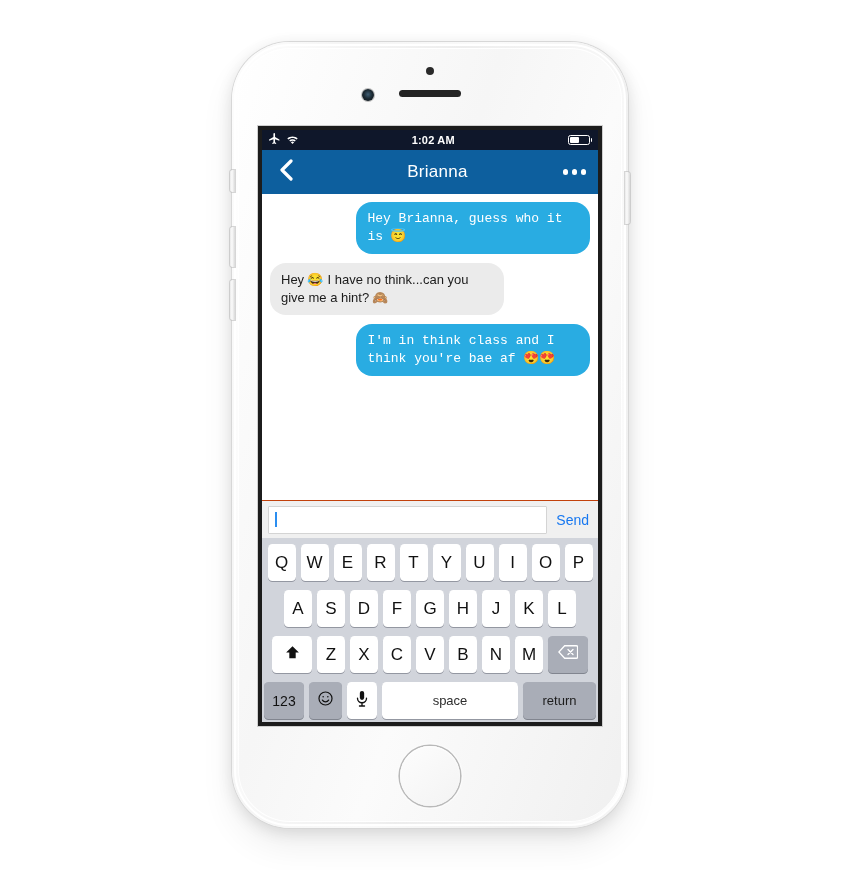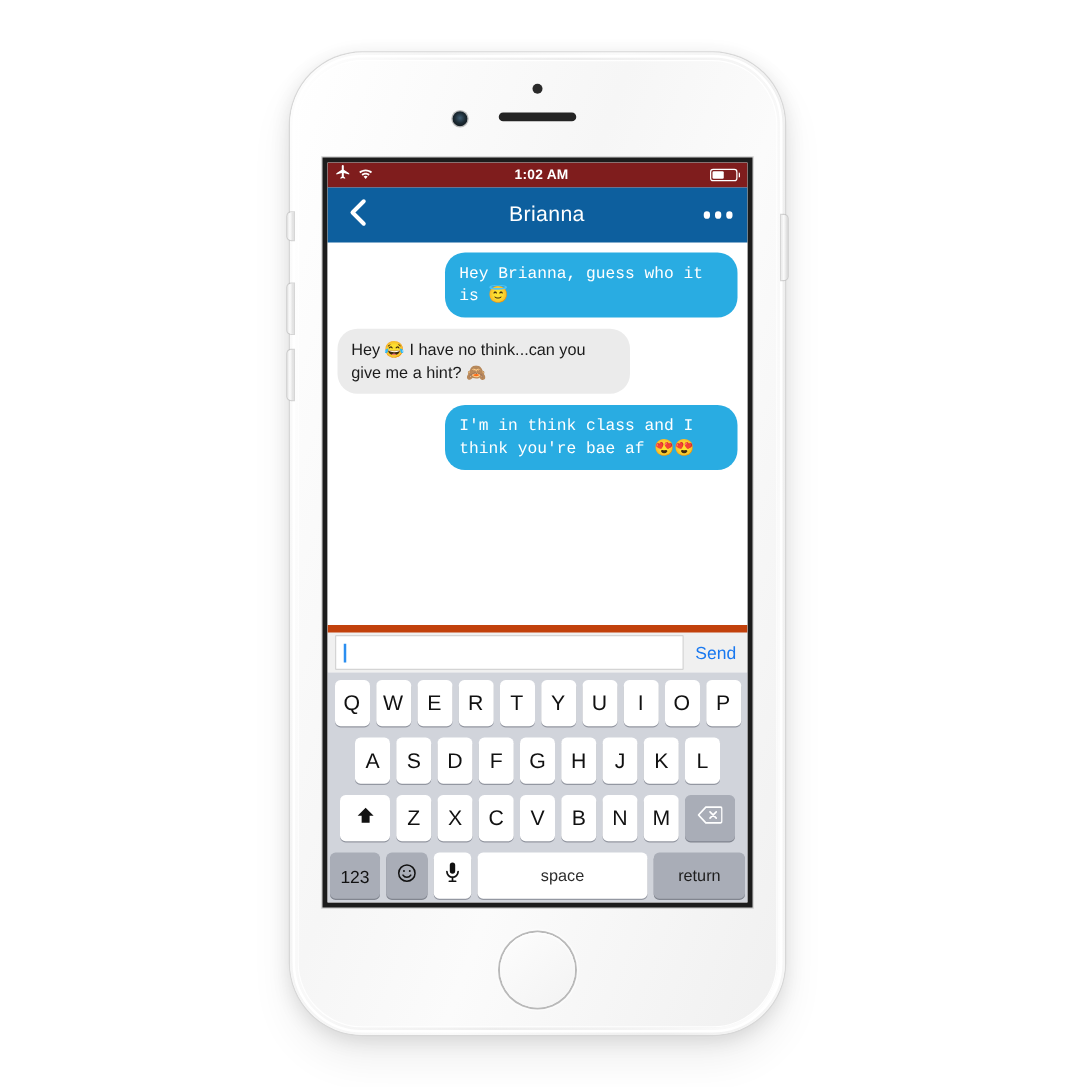--- a/index.html
+++ b/index.html
@@ -107,21 +107,21 @@
     height: 592px;
     background: #ffffff;
     overflow: hidden;
     z-index: 5;
     box-shadow: 0 0 0 4px #1c1c1c, 0 0 0 5px #cfcfcf;
   }
 
   
   #status-bar {
     height: 20px;
-    background: #7f1d1d;
+    background: #0f172a;
     display: flex;
     align-items: center;
     padding: 0 6px;
     color: #ffffff;
   }
   #status-left { display: flex; align-items: center; gap: 5px; }
   #status-time {
     flex: 1;
     text-align: center;
     font-size: 11px;
@@ -199,21 +199,21 @@
   .bubble.in  { background: #ebebeb; color: #1b1b1b; }
   .emoji { font-size: 13px; }
 
   
   #input-bar {
     height: 38px;
     background: #f0f0f0;
     display: flex;
     align-items: center;
     padding: 4px 6px;
-    border-top: 6px solid #c2410c;
+    border-top: 1px solid #c2410c;
   }
   #message-input {
     flex: 1;
     height: 28px;
     background: #ffffff;
     border: 1px solid #d4d4d4;
     border-radius: 1px;
     display: flex;
     align-items: center;
     padding: 0 6px;

